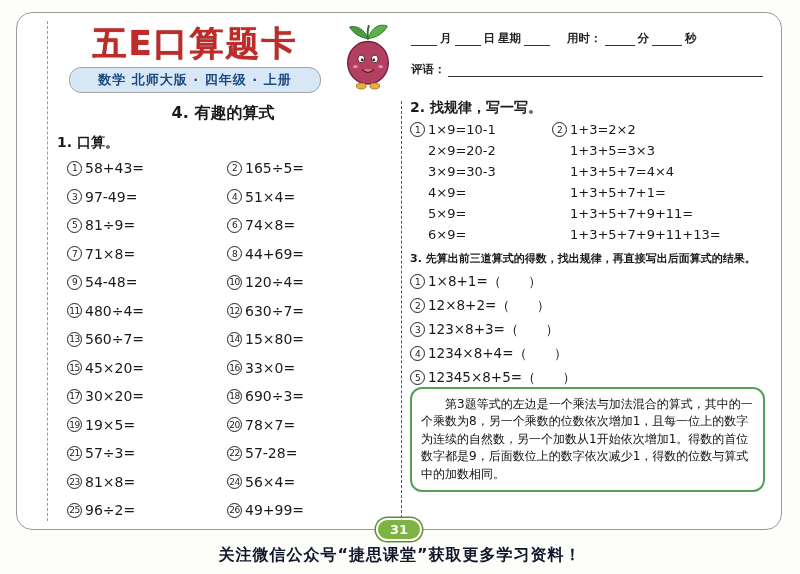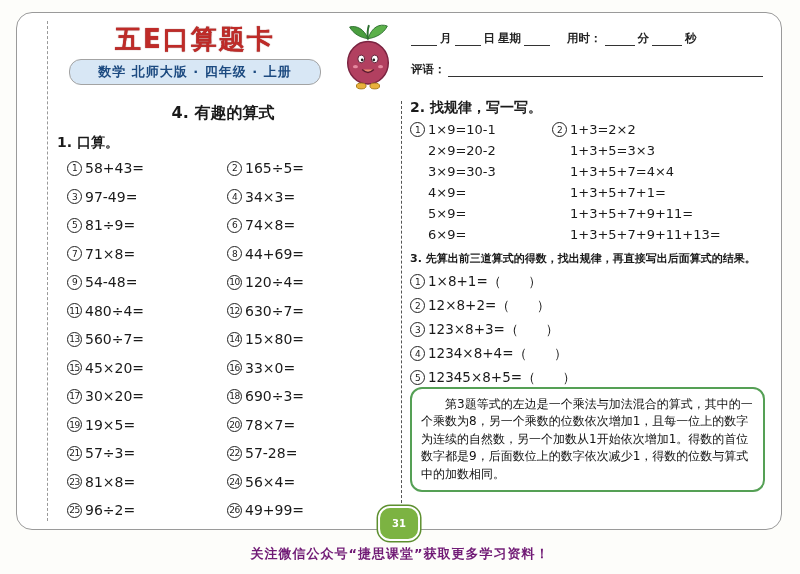--- a/index.html
+++ b/index.html
@@ -14,21 +14,21 @@
     background:#fff;
   }
   .binding{
     position:absolute;left:30px;top:8px;bottom:8px;width:0;
     border-left:1px dashed #999;
   }
   
   .hd{display:flex;align-items:flex-start;padding:10px 18px 0 44px;}
   .title-block{width:268px;text-align:center;flex:none;}
   .series-title{
-    margin:2px 0 5px;font-size:26px;font-weight:bold;color:#bf2b28;
+    margin:2px 0 5px;font-size:34px;font-weight:bold;color:#bf2b28;
     letter-spacing:2px;line-height:1.1;
     text-shadow:0 0 1px #7e1c1a;
   }
   .subject-strip{
     display:inline-block;min-width:230px;background:#d8e7f5;border:1px solid #a3a3a3;
     border-radius:12px;padding:3px 10px;font-size:13px;font-weight:bold;color:#1c4a80;
     letter-spacing:1px;
   }
   .mascot{width:58px;flex:none;margin:0 14px 0 10px;}
   .meta{flex:1;min-width:0;padding-top:8px;font-size:11.5px;font-weight:bold;color:#222;}
@@ -71,27 +71,27 @@
   .q3-items{display:flex;flex-direction:column;row-gap:6px;margin-top:6px;font-size:13.5px;}
   
   .note-box{
     margin-top:0;border:2px solid #55a055;border-radius:12px;
     padding:7px 9px;font-size:12px;line-height:1.45;color:#111;
   }
   .note-box p{margin:0;text-indent:2em;}
   
   .page-badge{
     position:absolute;left:50%;bottom:-12px;transform:translateX(-50%);
-    background:#7cb342;color:#fff;font-weight:bold;font-size:10px;
-    padding:10px 12px;border-radius:12px;border:2px solid #fff;
+    background:#7cb342;color:#fff;font-weight:bold;font-size:13px;
+    padding:2px 12px;border-radius:12px;border:2px solid #fff;
     box-shadow:0 0 0 1.5px #5d8f2f;
   }
   .footer{
     position:absolute;left:0;right:0;top:545px;text-align:center;
-    color:#701a75;font-size:13px;font-weight:bold;letter-spacing:1px;
+    color:#0f172a;font-size:16px;font-weight:bold;letter-spacing:1px;
   }
 </style>
 </head>
 <body>
 
 <div class="page">
   <div class="binding"></div>
 
   <div class="hd">
     <div class="title-block">
@@ -155,21 +155,21 @@
             <span>165÷5=</span>
           </div>
 
           <div class="problem">
             <span class="cnum">3</span>
             <span>97-49=</span>
           </div>
 
           <div class="problem">
             <span class="cnum">4</span>
-            <span>34×3=</span>
+            <span>51×4=</span>
           </div>
 
           <div class="problem">
             <span class="cnum">5</span>
             <span>81÷9=</span>
           </div>
 
           <div class="problem">
             <span class="cnum">6</span>
             <span>74×8=</span>

